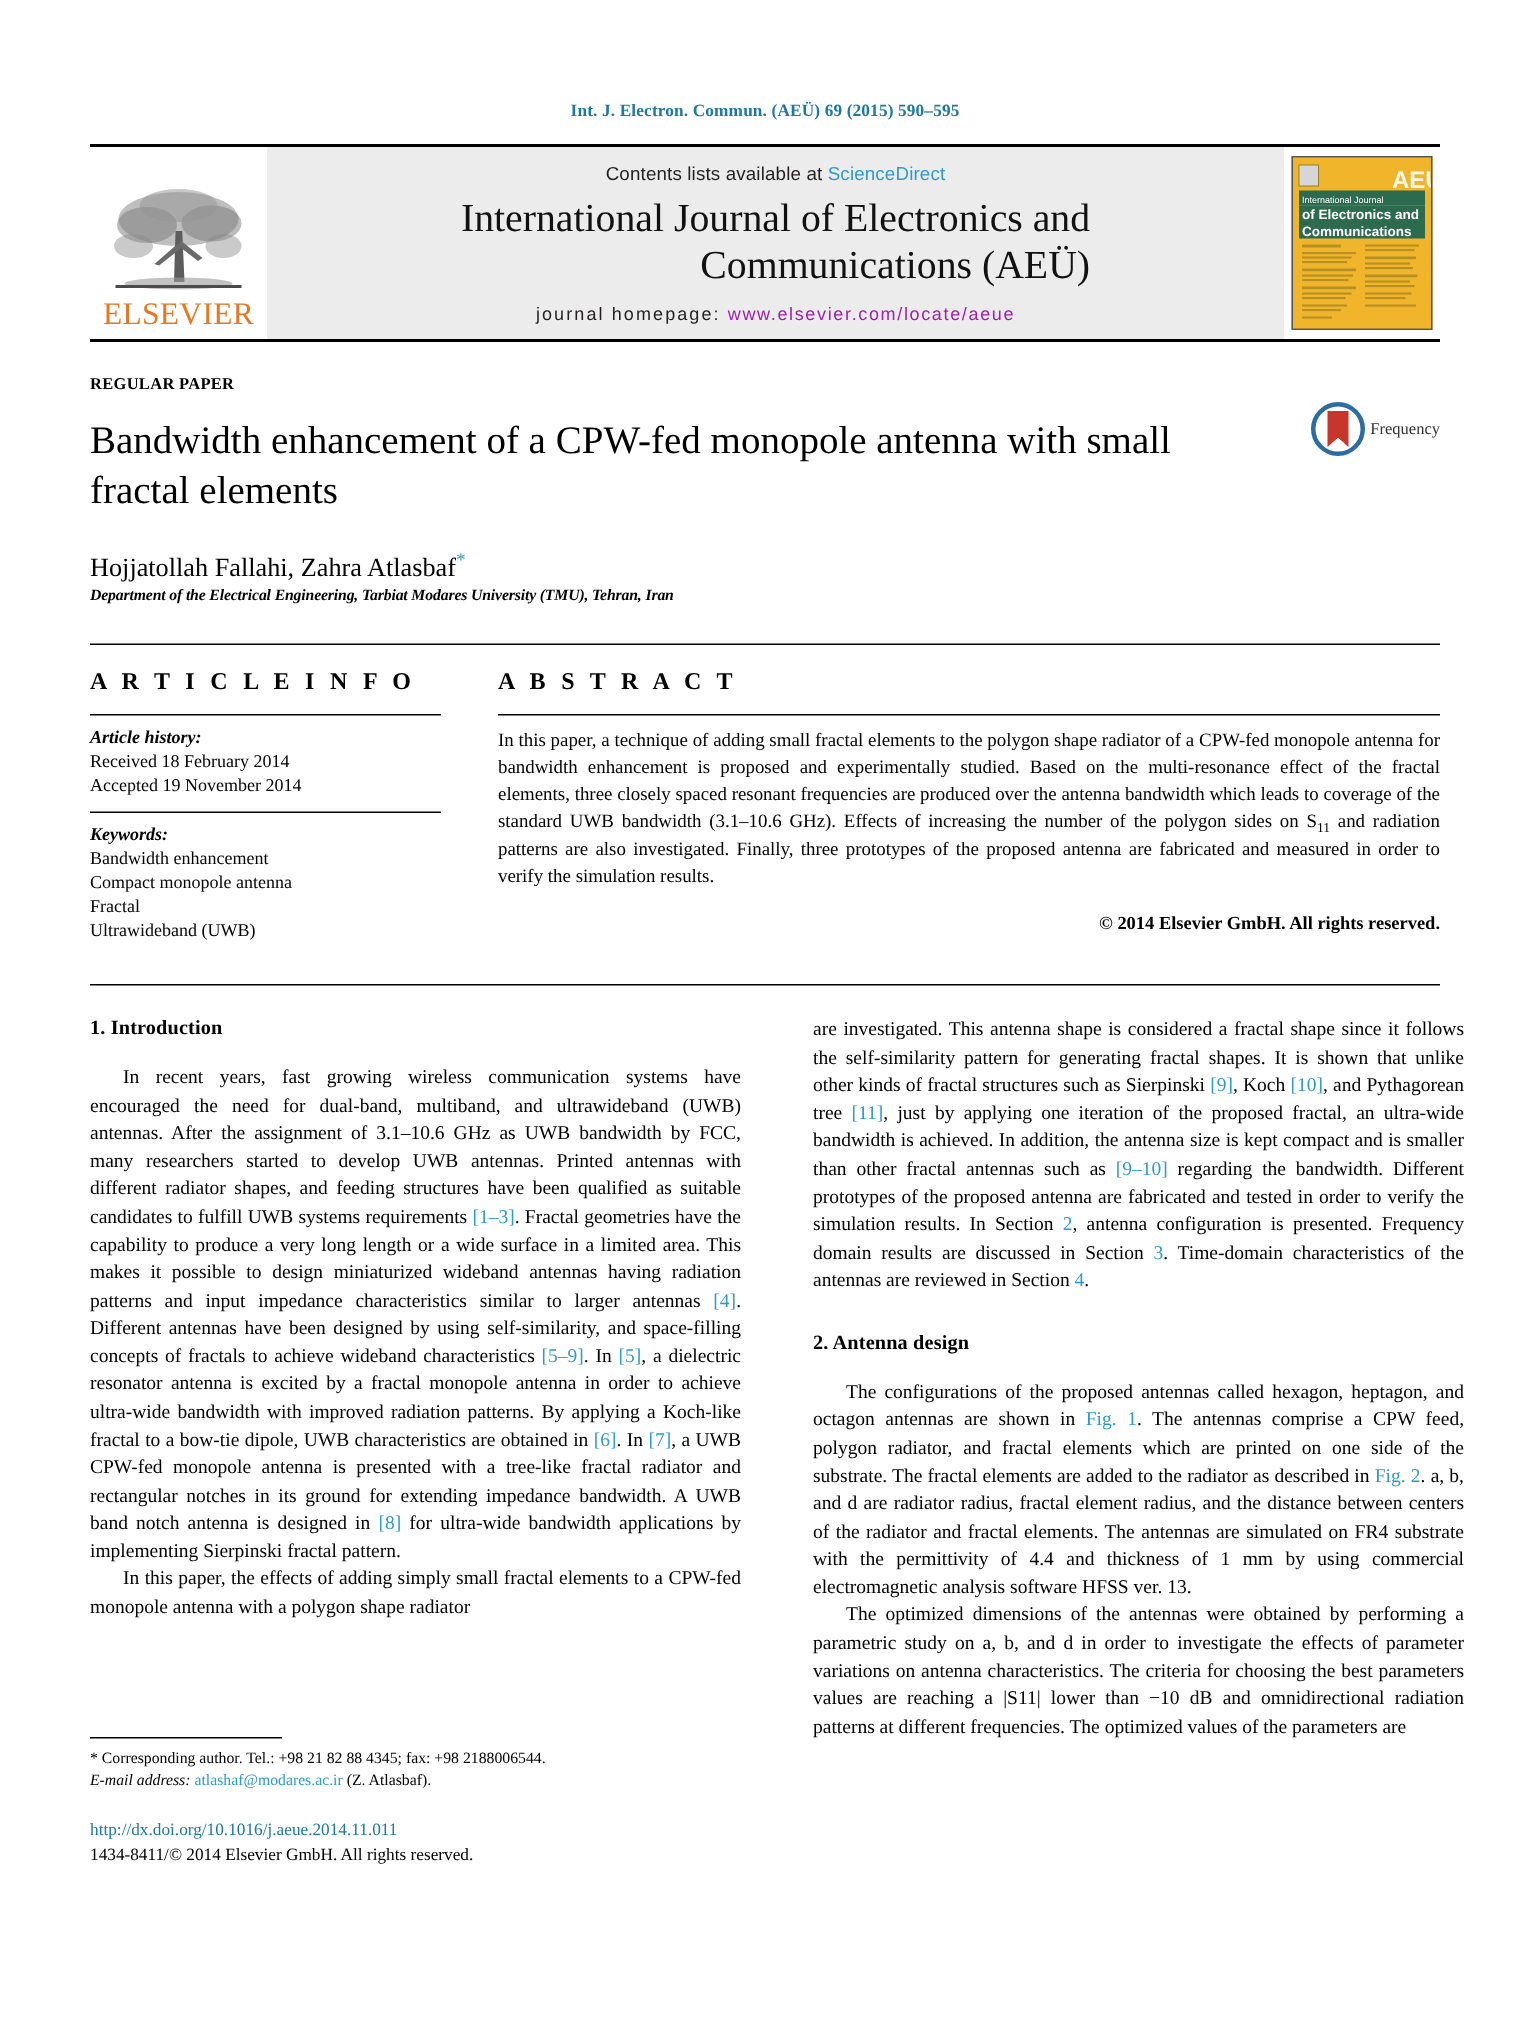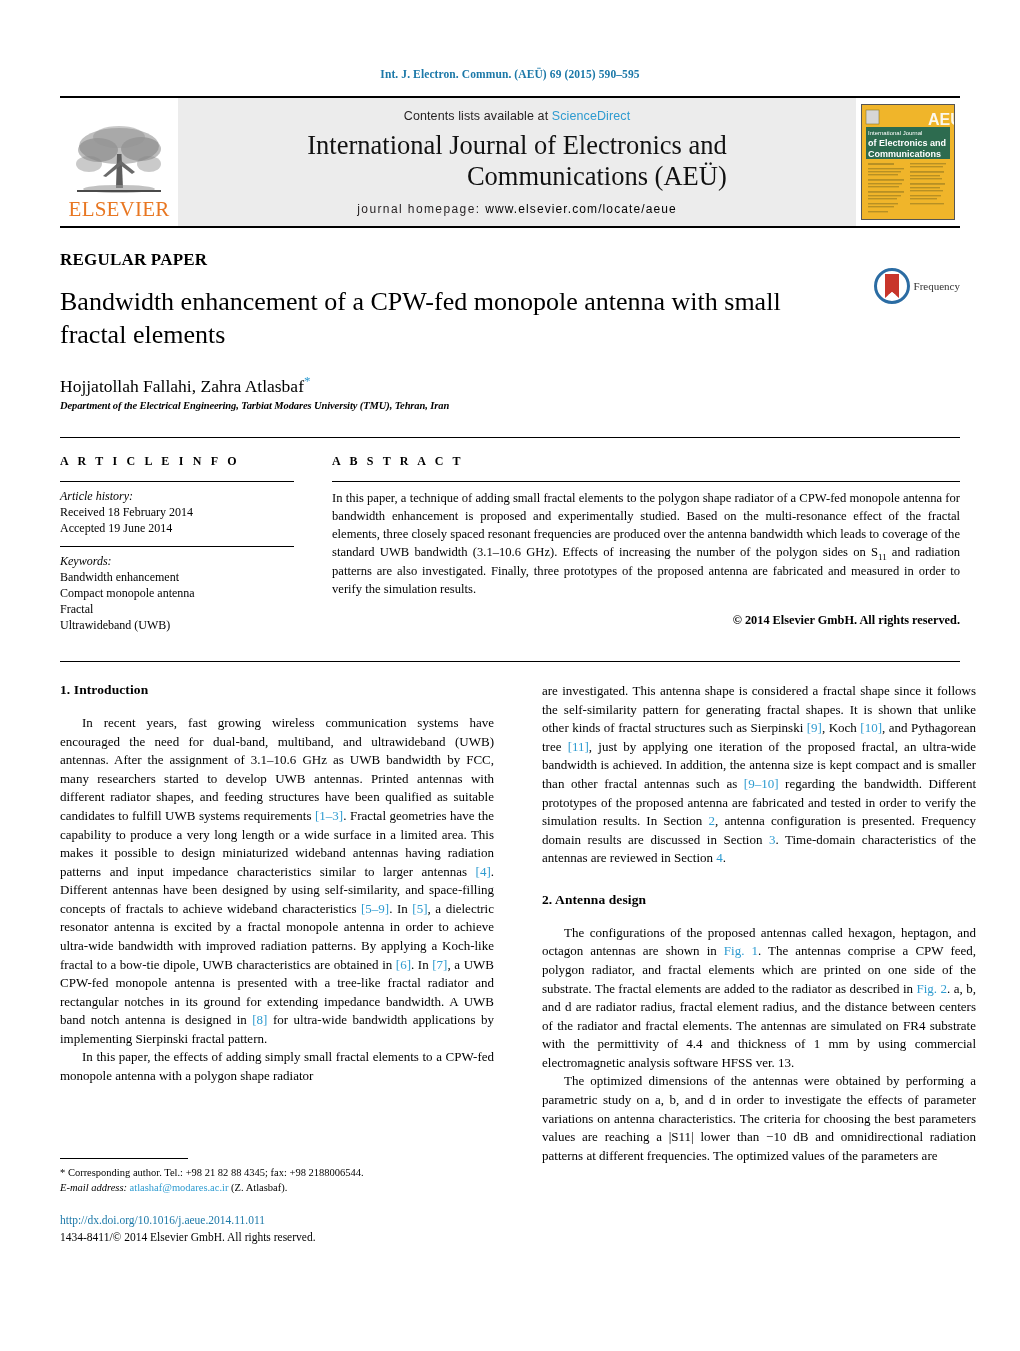--- a/index.html
+++ b/index.html
@@ -88,21 +88,21 @@
     line-height: 1.17;
     font-weight: normal;
   }
   .homepage-line {
     font-family: "Liberation Sans", sans-serif;
     font-size: 12px;
     color: #231f20;
     margin-top: 10px;
     letter-spacing: 1.4px;
   }
-  .homepage-line .url { color: #000000; letter-spacing: 1.1px; }
+  .homepage-line .url { color: #a21caf; letter-spacing: 1.1px; }
   .cover-thumb {
     width: 104px;
     flex: 0 0 104px;
     display: flex;
     align-items: center;
     justify-content: center;
   }
   .cover-box {
     width: 92px;
     height: 114px;
@@ -113,21 +113,21 @@
   }
 
   
   .titleblock {
     margin: 22px 60px 0 60px;
     position: relative;
     min-height: 130px;
   }
   .regular-paper {
     font-family: "Liberation Serif", serif;
-    font-size: 17px;
+    font-size: 11px;
     font-weight: bold;
     letter-spacing: .2px;
     color: #000;
   }
   .paper-title {
     font-family: "Liberation Serif", serif;
     font-size: 26px;
     font-weight: normal;
     line-height: 1.26;
     margin: 16px 0 0 0;
@@ -171,31 +171,31 @@
     border-bottom: 1.2px solid #000;
     padding: 16px 0 18px 0;
     display: flex;
     gap: 38px;
   }
   .col-info { width: 234px; flex: 0 0 234px; }
   .col-abs  { flex: 1 1 auto; }
   .sec-head {
     font-family: "Liberation Serif", serif;
     font-weight: bold;
-    font-size: 12px;
+    font-size: 16px;
     letter-spacing: 3.2px;
     color: #000;
     margin-bottom: 12px;
   }
   .rule { border-top: 1.6px solid #000; }
   .info-group { padding-top: 7px; padding-bottom: 9px; }
   .info-label {
     font-family: "Liberation Serif", serif;
     font-style: italic;
-    font-weight: normal;
+    font-weight: bold;
     font-size: 12px;
     margin-bottom: 1px;
   }
   .info-item {
     font-family: "Liberation Serif", serif;
     font-size: 12px;
     line-height: 1.33;
   }
   .abs-text {
     font-family: "Liberation Serif", serif;
@@ -374,21 +374,21 @@
     </div>
   </div>
 
   <div class="info-abstract">
     <div class="col-info">
       <div class="sec-head">A R T I C L E   I N F O</div>
       <div class="rule"></div>
       <div class="info-group">
         <div class="info-label">Article history:</div>
         <div class="info-item">Received 18 February 2014</div>
-        <div class="info-item">Accepted 19 June 2014</div>
+        <div class="info-item">Accepted 19 November 2014</div>
       </div>
       <div class="rule"></div>
       <div class="info-group">
         <div class="info-label">Keywords:</div>
         <div class="info-item">Bandwidth enhancement</div>
         <div class="info-item">Compact monopole antenna</div>
         <div class="info-item">Fractal</div>
         <div class="info-item">Ultrawideband (UWB)</div>
       </div>
     </div>

